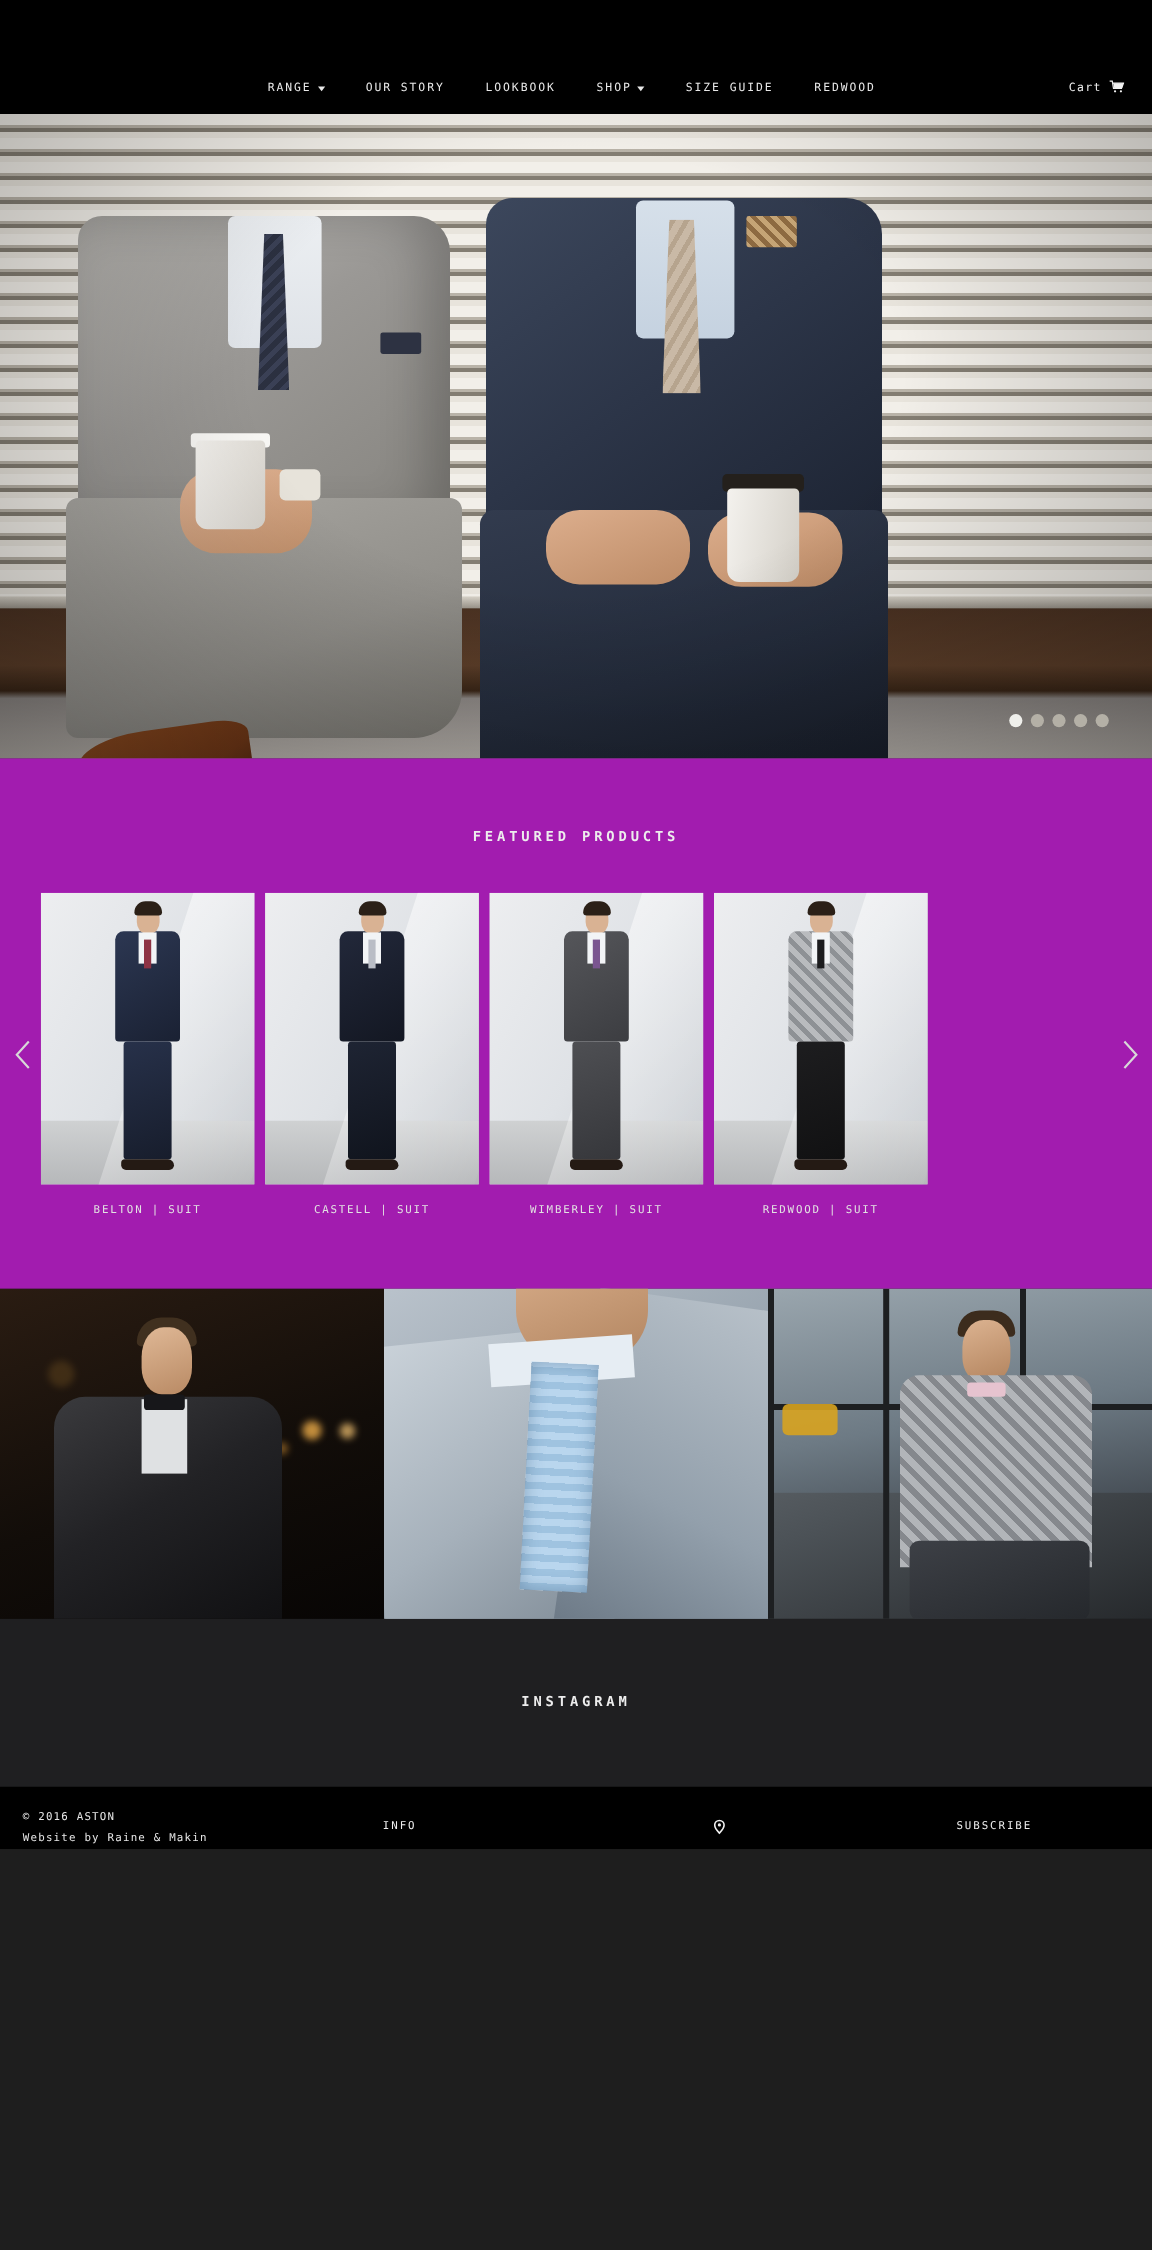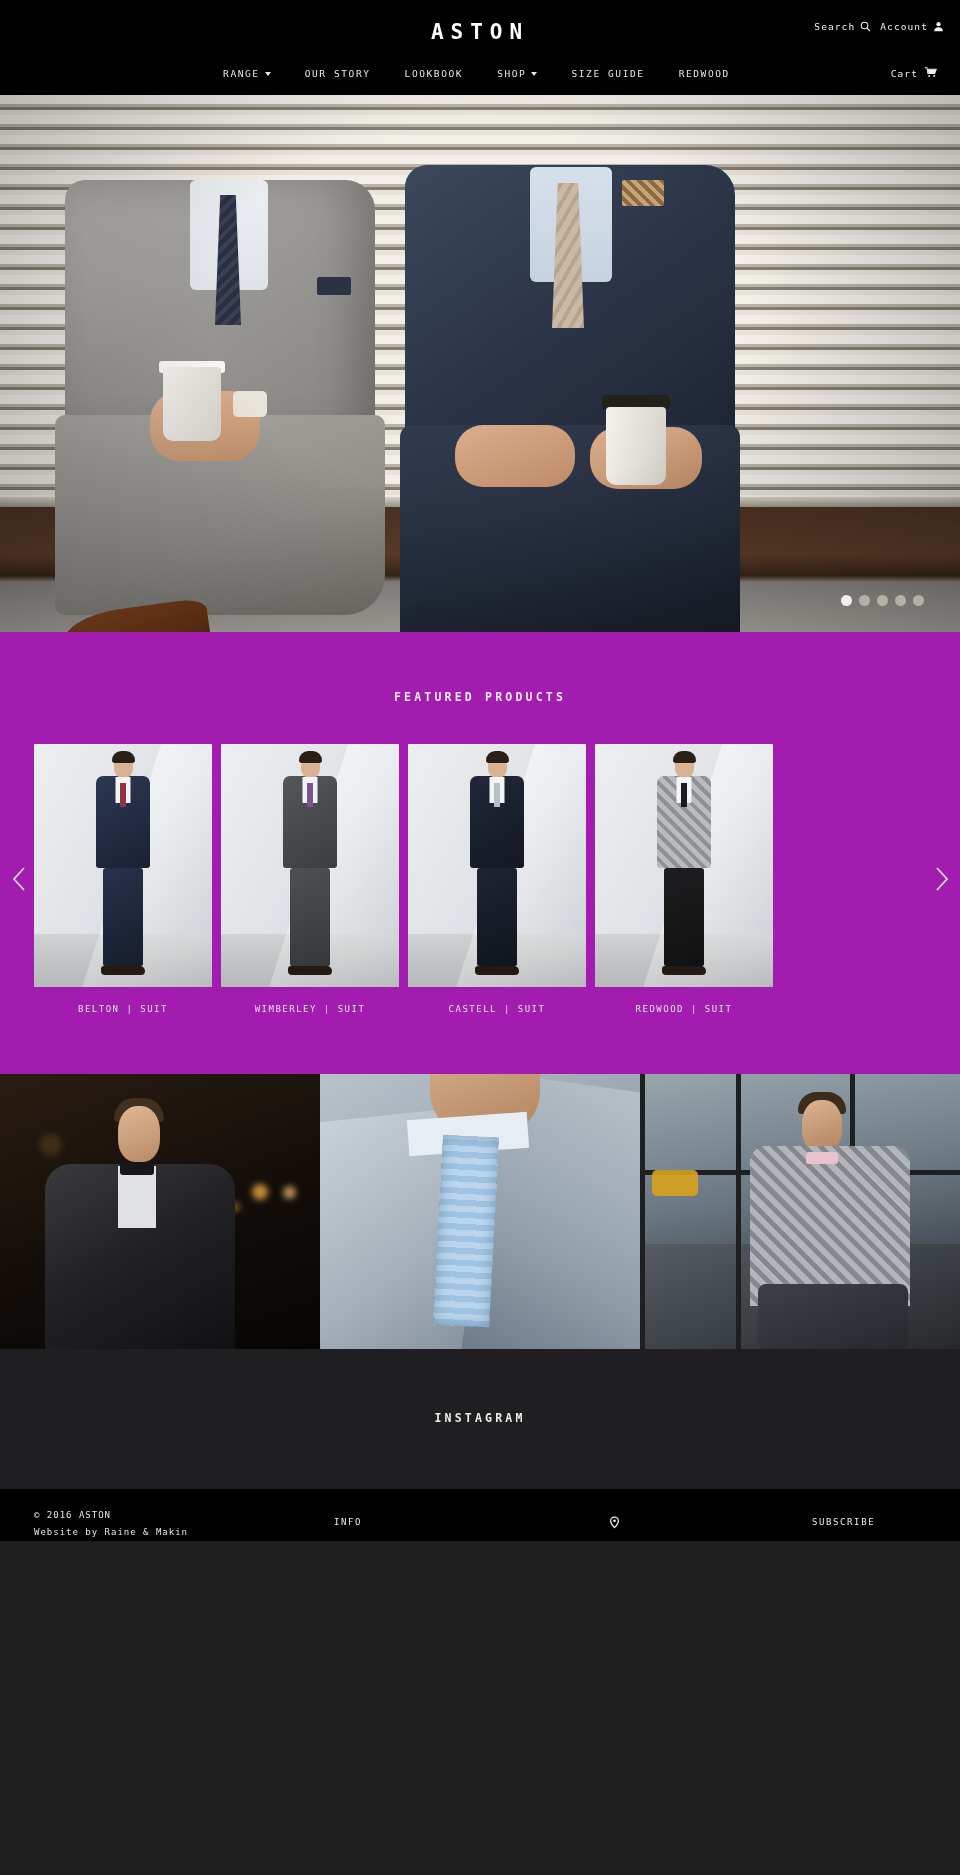--- a/index.html
+++ b/index.html
@@ -416,57 +416,34 @@
   .site-footer {
     background: #000;
     width: 960px;
     padding: 18px 0 0;
     position: relative;
     min-height: 48px;
   }
   .footer-inner {
     display: flex;
     align-items: flex-start;
-    padding: 0 34px;
+    padding: 0 19px;
   }
   .foot-col-left { width: 250px; }
   .foot-line { color: #e6e6e6; font-size: 9px; letter-spacing: 1px; line-height: 1.9; }
   .foot-col-info { width: 250px; padding-left: 50px; }
   .foot-col-pin  { width: 160px; display: flex; justify-content: center; padding-top: 9px; }
   .foot-col-sub  { flex: 1; padding-left: 20px; }
   .foot-head { color: #ededed; font-size: 9px; letter-spacing: 1.6px; padding-top: 10px; }
   .foot-head.sub { padding-left: 98px; }
 </style>
 </head>
 <body>
 
 <header class="site-header">
-  <div class="util-bar">
-    <div class="brand-logo">ASTON</div>
-    <div class="util-right">
-      <a class="util-link">
-        <span>Search</span>
-        <span>
-          <svg width="11" height="11" viewBox="0 0 16 16">
-              <circle cx="6.6" cy="6.6" r="4.8" fill="none" stroke="#f2f2f2" stroke-width="1.5"></circle>
-              <line x1="10.2" y1="10.2" x2="14.6" y2="14.6" stroke="#f2f2f2" stroke-width="1.6"></line>
-            </svg>
-        </span>
-      </a>
-      <a class="util-link">
-        <span>Account</span>
-        <span>
-          <svg width="11" height="11" viewBox="0 0 16 16">
-              <circle cx="8" cy="4.6" r="3.1" fill="#f2f2f2"></circle>
-              <path d="M1.6 15c0-3.6 2.9-5.8 6.4-5.8S14.4 11.4 14.4 15z" fill="#f2f2f2"></path>
-            </svg>
-        </span>
-      </a>
-    </div>
-  </div>
 
   <nav class="main-nav">
     <div class="nav-items">
       <div class="nav-item">
         <span>RANGE</span>
         <span class="caret"></span>
       </div>
       <div class="nav-item">
         <span>OUR STORY</span>
       </div>
@@ -566,56 +543,56 @@
               <div class="m-torso"></div>
               <div class="m-shirt"></div>
               <div class="m-tie"></div>
               <div class="m-legs"></div>
               <div class="m-shoes"></div>
             </div>
         </div>
         <div class="product-name">BELTON | SUIT</div>
       </div>
 
+      <div class="product-card p3">
+        <div class="product-img">
+          <div class="studio-wall"></div>
+            <div class="studio-floor"></div>
+            <div class="studio-diag"></div>
+          <div class="model">
+              <div class="m-head">
+                <div class="m-hair"></div>
+              </div>
+              <div class="m-torso"></div>
+              <div class="m-shirt"></div>
+              <div class="m-tie"></div>
+              <div class="m-legs"></div>
+              <div class="m-shoes"></div>
+            </div>
+        </div>
+        <div class="product-name">CASTELL | SUIT</div>
+      </div>
+
       <div class="product-card p2">
         <div class="product-img">
           <div class="studio-wall"></div>
             <div class="studio-floor"></div>
             <div class="studio-diag"></div>
           <div class="model">
               <div class="m-head">
                 <div class="m-hair"></div>
               </div>
               <div class="m-torso"></div>
               <div class="m-shirt"></div>
               <div class="m-tie"></div>
               <div class="m-legs"></div>
               <div class="m-shoes"></div>
             </div>
         </div>
         <div class="product-name">WIMBERLEY | SUIT</div>
-      </div>
-
-      <div class="product-card p3">
-        <div class="product-img">
-          <div class="studio-wall"></div>
-            <div class="studio-floor"></div>
-            <div class="studio-diag"></div>
-          <div class="model">
-              <div class="m-head">
-                <div class="m-hair"></div>
-              </div>
-              <div class="m-torso"></div>
-              <div class="m-shirt"></div>
-              <div class="m-tie"></div>
-              <div class="m-legs"></div>
-              <div class="m-shoes"></div>
-            </div>
-        </div>
-        <div class="product-name">CASTELL | SUIT</div>
       </div>
 
       <div class="product-card p4">
         <div class="product-img">
           <div class="studio-wall"></div>
             <div class="studio-floor"></div>
             <div class="studio-diag"></div>
           <div class="model">
               <div class="m-head">
                 <div class="m-hair"></div>

